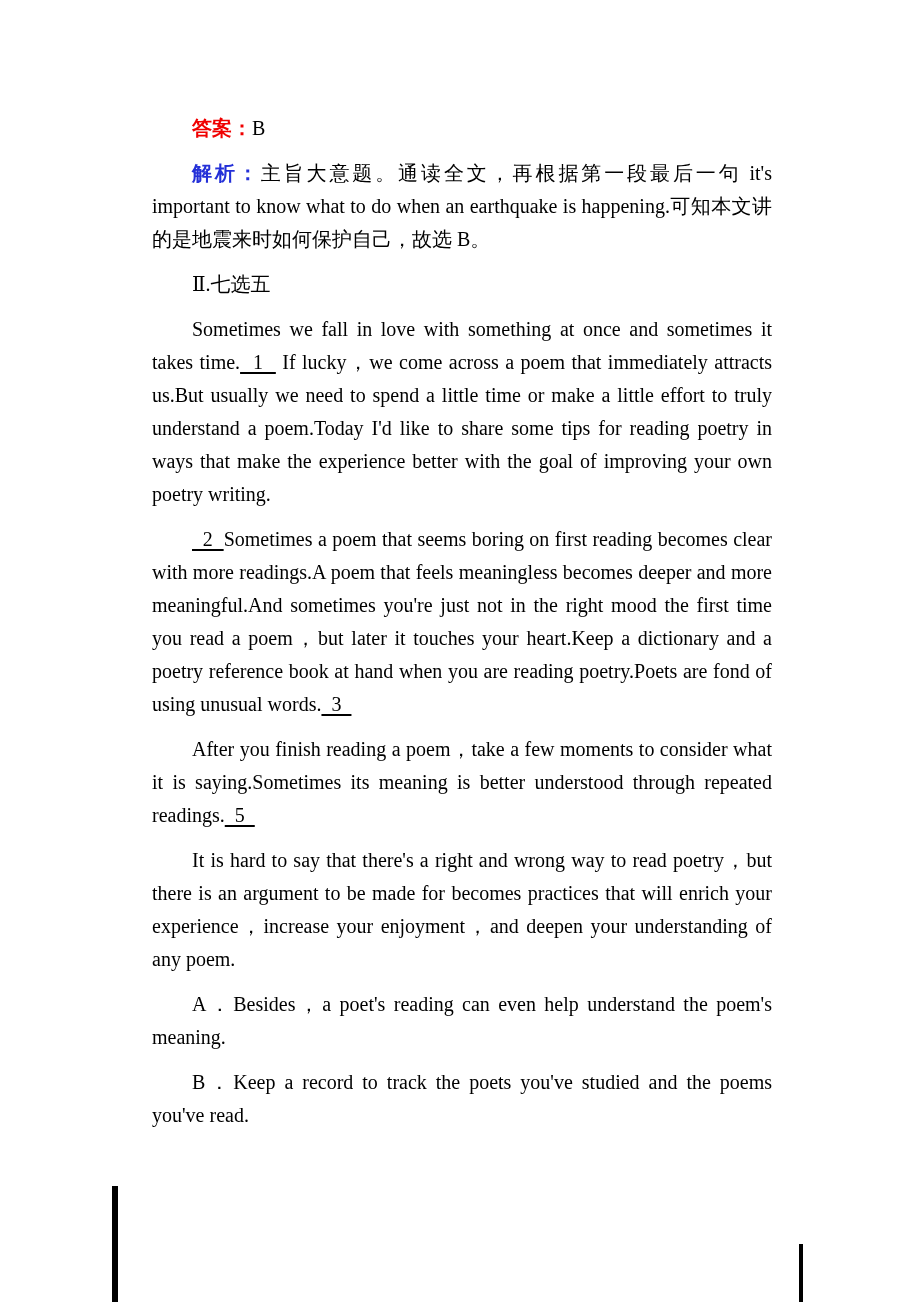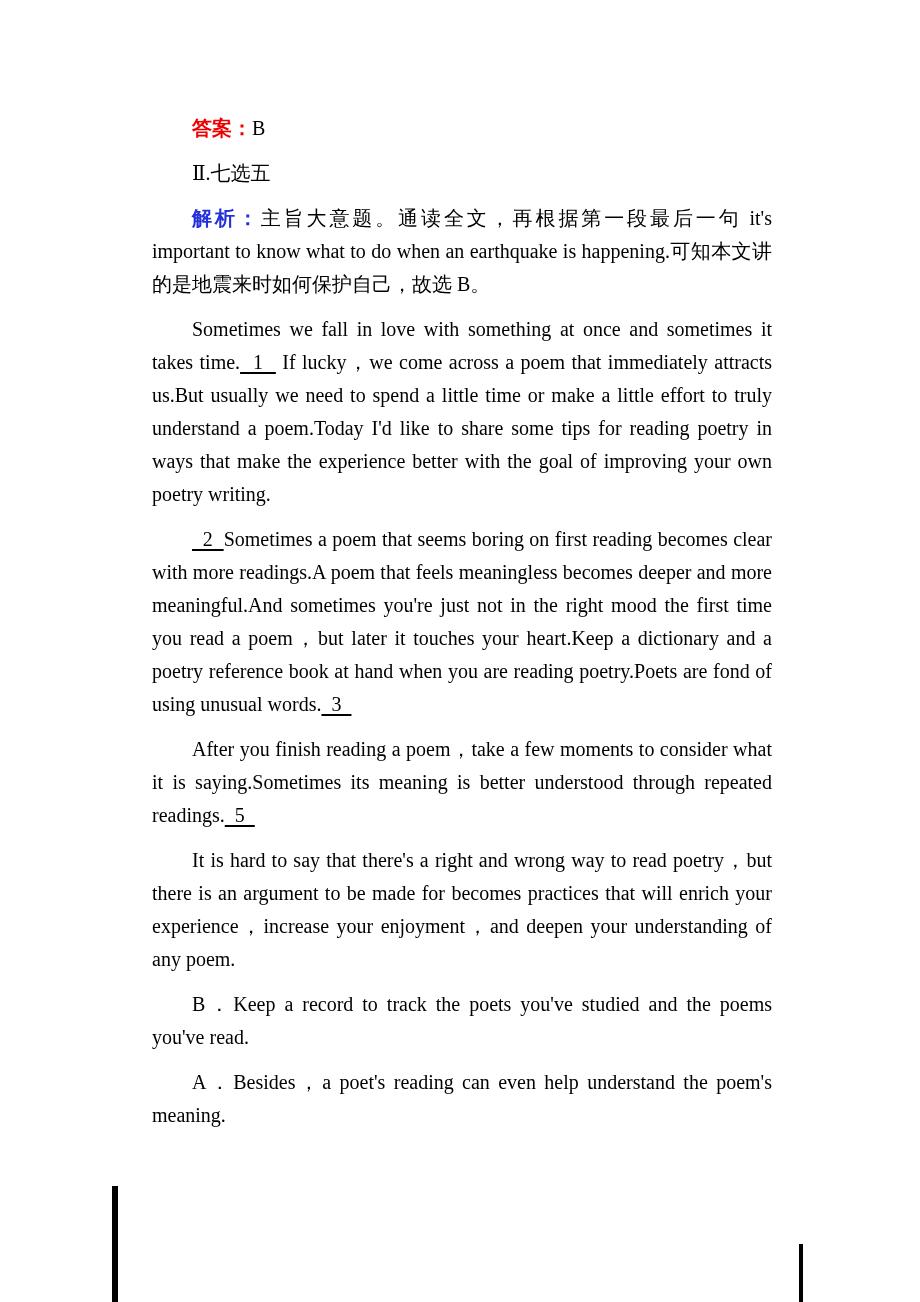--- a/index.html
+++ b/index.html
@@ -58,24 +58,24 @@
     width: 4px;
     height: 58px;
   }
 </style>
 </head>
 <body>
 
 <div class="page">
   <div class="content" id="doc-content">
       <p class="para"><span class="label-red">答案：</span><span>B</span></p>
+      <p class="para"><span class="label-blue">解析：</span><span>主旨大意题。通读全文，再根据第一段最后一句 it's important to know what to do when an earthquake is happening.可知本文讲的是地震来时如何保护自己，故选 B。</span></p>
       <p class="para"><span>Ⅱ.七选五</span></p>
-      <p class="para"><span class="label-blue">解析：</span><span>主旨大意题。通读全文，再根据第一段最后一句 it's important to know what to do when an earthquake is happening.可知本文讲的是地震来时如何保护自己，故选 B。</span></p>
       <p class="para"><span>Sometimes we fall in love with something at once and sometimes it takes time.</span><span class="blank">&nbsp;&nbsp;1&nbsp;&nbsp;</span><span> If lucky，we come across a poem that immediately attracts us.But usually we need to spend a little time or make a little effort to truly understand a poem.Today I'd like to share some tips for reading poetry in ways that make the experience better with the goal of improving your own poetry writing.</span></p>
       <p class="para"><span class="blank">&nbsp;&nbsp;2&nbsp;&nbsp;</span><span>Sometimes a poem that seems boring on first reading becomes clear with more readings.A poem that feels meaningless becomes deeper and more meaningful.And sometimes you're just not in the right mood the first time you read a poem，but later it touches your heart.Keep a dictionary and a poetry reference book at hand when you are reading poetry.Poets are fond of using unusual words.</span><span class="blank">&nbsp;&nbsp;3&nbsp;&nbsp;</span></p>
       <p class="para"><span>After you finish reading a poem，take a few moments to consider what it is saying.Sometimes its meaning is better understood through repeated readings.</span><span class="blank">&nbsp;&nbsp;5&nbsp;&nbsp;</span></p>
       <p class="para"><span>It is hard to say that there's a right and wrong way to read poetry，but there is an argument to be made for becomes practices that will enrich your experience，increase your enjoyment，and deepen your understanding of any poem.</span></p>
+      <p class="para"><span>A．Besides，a poet's reading can even help understand the poem's meaning.</span></p>
       <p class="para"><span>B．Keep a record to track the poets you've studied and the poems you've read.</span></p>
-      <p class="para"><span>A．Besides，a poet's reading can even help understand the poem's meaning.</span></p>
     </div>
   <div class="border-mark left"></div>
   <div class="border-mark right"></div>
 </div>
 
 </body></html>

